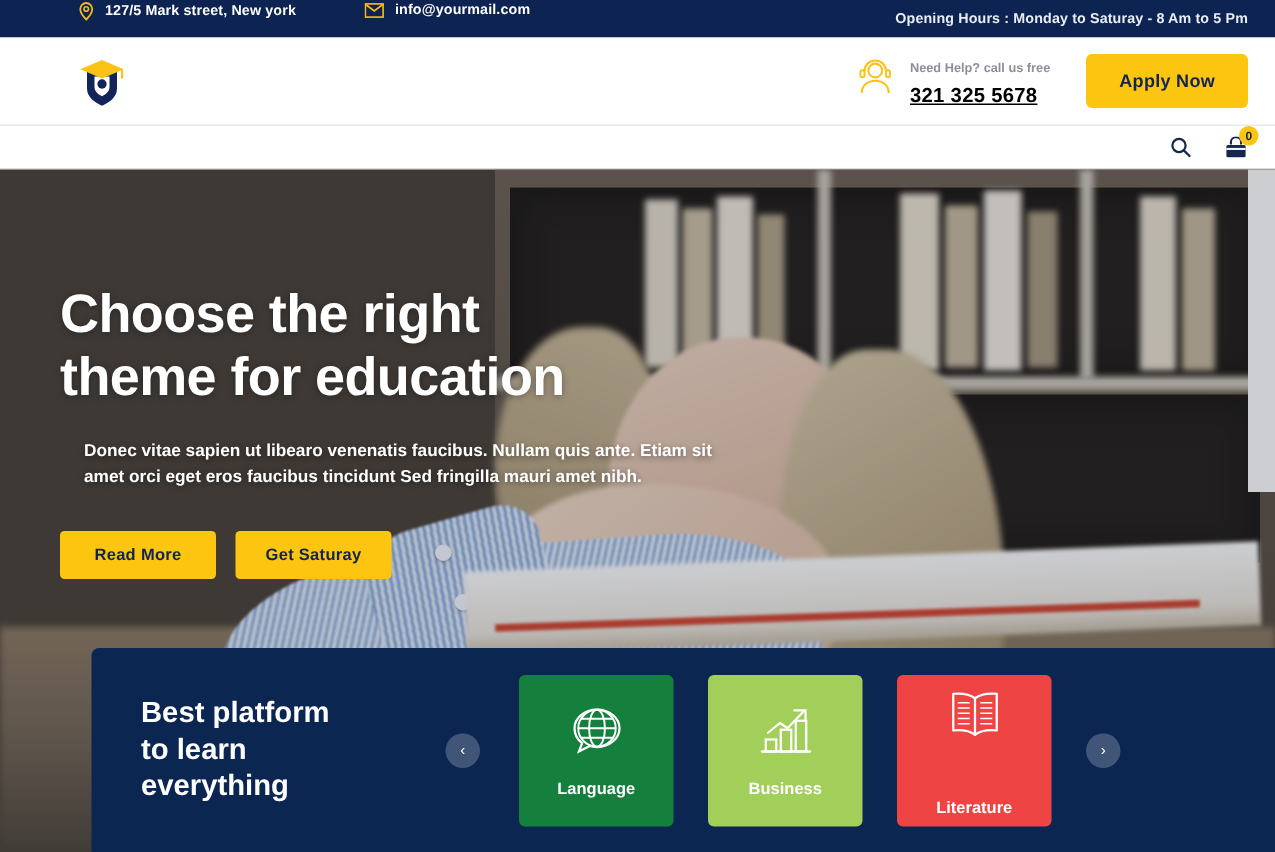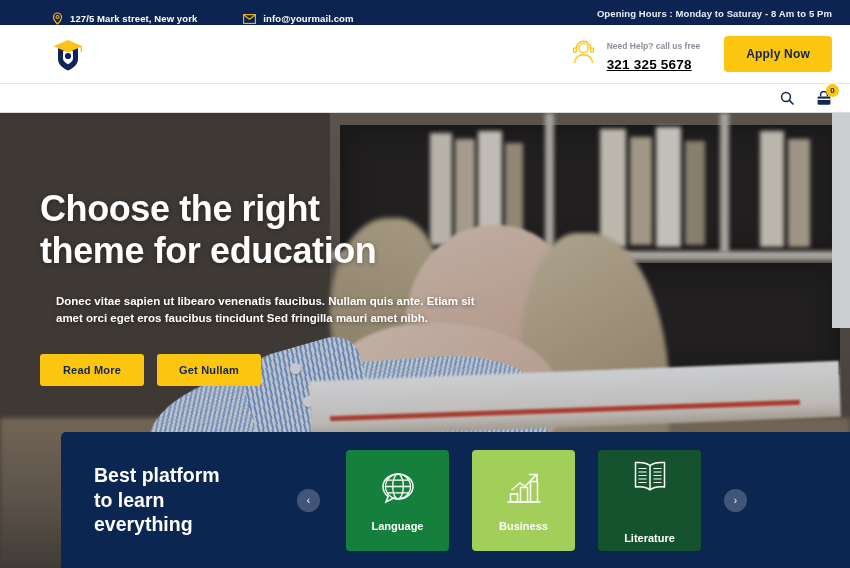--- a/index.html
+++ b/index.html
@@ -8,22 +8,22 @@
     overflow: hidden;
     font-family: "Liberation Sans", sans-serif;
     background: #ffffff;
   }
 
   
   .topbar {
     height: 25px;
     background: #0d2352;
     display: flex;
-    align-items: center;
-    padding: 12px 18px 0 52px;
+    align-items: flex-start;
+    padding: 1px 18px 0 52px;
     position: relative;
   }
   .tb-item { display: flex; align-items: center; gap: 7px; }
   .tb-item + .tb-item { margin-left: 46px; }
   .tb-text { color: #ffffff; font-size: 9.5px; font-weight: bold; letter-spacing: .1px; }
   .tb-icon { color: #f5b918; display: flex; align-items: center; }
   .tb-hours {
     position: absolute; right: 18px; top: 50%; transform: translateY(-50%);
     color: #e9edf5; font-size: 9.5px; font-weight: bold; letter-spacing: .1px;
   }
@@ -365,21 +365,21 @@
   <div class="hero-tint"></div>
 
   <div class="hero-content">
     <h1 class="hero-title">
       <span>Choose the right</span><br>
       <span>theme for education</span>
     </h1>
     <p class="hero-sub">Donec vitae sapien ut libearo venenatis faucibus. Nullam quis ante. Etiam sit amet orci eget eros faucibus tincidunt Sed fringilla mauri amet nibh.</p>
     <div class="hero-btns">
       <button class="hero-btn">Read More</button>
-      <button class="hero-btn">Get Nullam</button>
+      <button class="hero-btn">Get Saturay</button>
     </div>
   </div>
 </div>
 
 <div class="panel">
   <div class="panel-title">
     <span>Best platform</span><br>
     <span>to learn</span><br>
     <span>everything</span>
   </div>
@@ -406,21 +406,21 @@
           <rect x="6.5" y="25" width="7" height="8" stroke="#ffffff" stroke-width="1.5" fill="none"></rect>
           <rect x="16.5" y="18.5" width="7" height="14.5" stroke="#ffffff" stroke-width="1.5" fill="none"></rect>
           <rect x="26.5" y="12.5" width="7" height="20.5" stroke="#ffffff" stroke-width="1.5" fill="none"></rect>
           <path d="M8 20.5L16 14l5 3.5L32 6" stroke="#ffffff" stroke-width="1.5" fill="none" stroke-linecap="round" stroke-linejoin="round"></path>
           <path d="M25.5 5.5H33v7.2" stroke="#ffffff" stroke-width="1.5" fill="none" stroke-linecap="round"></path>
         </svg>
       </span>
       <span class="card-label">Business</span>
     </div>
 
-    <div class="card" style="background:#14532d;gap:32px;">
+    <div class="card" style="background:#ef4444;gap:32px;">
       <span class="card-icon">
         <svg width="40" height="40" viewBox="0 0 40 40" fill="none">
           <path d="M20 9.5C16.5 6.8 12 6 5.5 6.5V31c6.5-.6 11 .2 14.5 2.9 3.5-2.7 8-3.5 14.5-2.9V6.5C28 6 23.5 6.8 20 9.5z" stroke="#ffffff" stroke-width="1.5" fill="none" stroke-linejoin="round"></path>
           <path d="M20 9.5v24.4" stroke="#ffffff" stroke-width="1.5"></path>
           <path d="M8.5 12.5h8M8.5 16h8M8.5 19.5h8M8.5 23h8M8.5 26.5h8" stroke="#ffffff" stroke-width="1.1"></path>
           <path d="M23.5 12.5h8M23.5 16h8M23.5 19.5h8M23.5 23h8M23.5 26.5h8" stroke="#ffffff" stroke-width="1.1"></path>
         </svg>
       </span>
       <span class="card-label">Literature</span>
     </div>

